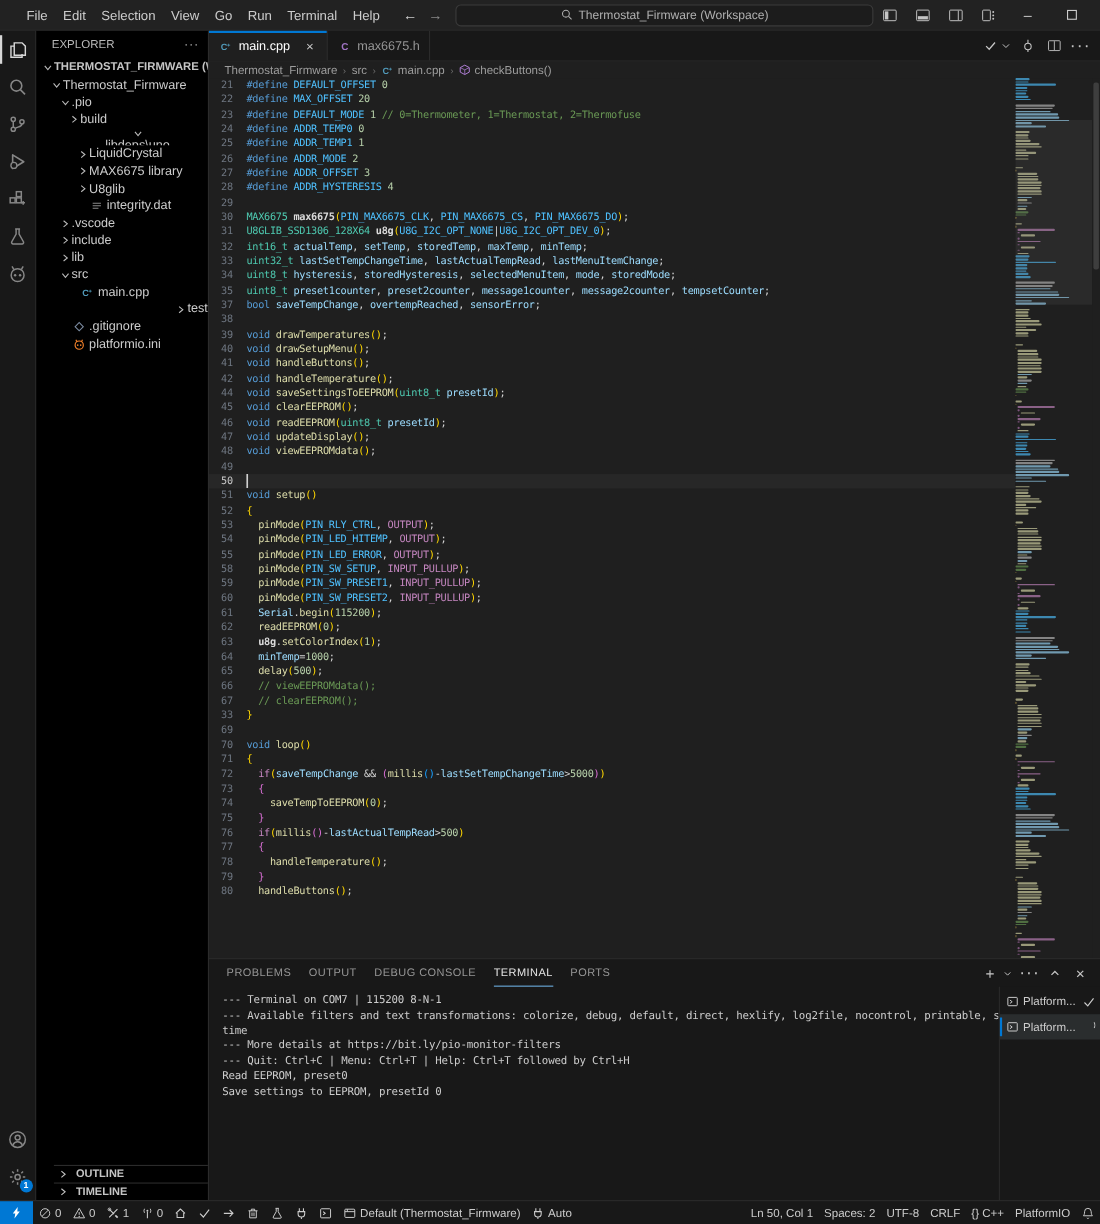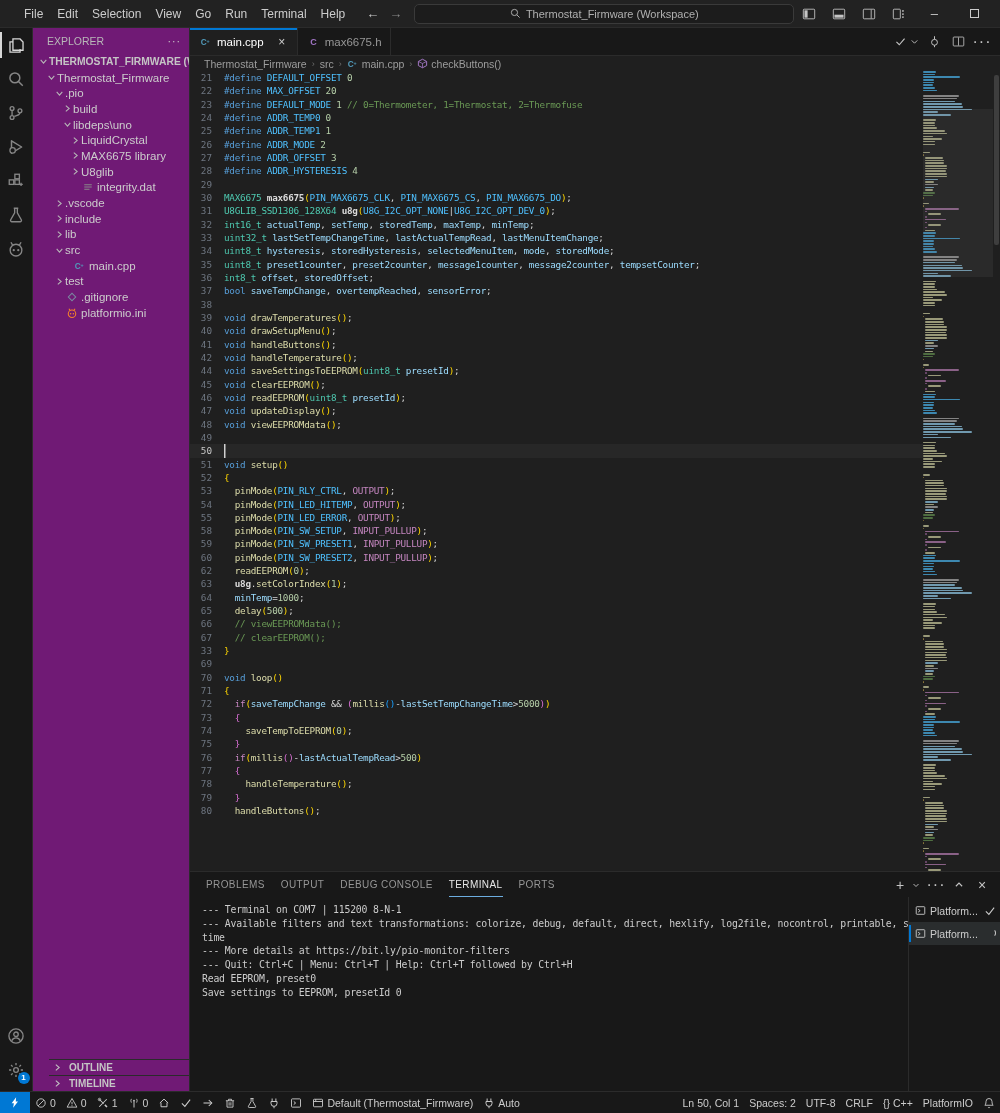--- a/index.html
+++ b/index.html
@@ -23,21 +23,21 @@
   #activitybar{position:absolute;top:28px;left:0;width:33px;bottom:22px;background:#181818;
     border-right:1px solid #2b2b2b;display:flex;flex-direction:column;align-items:center;}
   .act-icon{width:33px;height:34px;display:flex;align-items:center;justify-content:center;color:#868686;position:relative;cursor:pointer;}
   .act-icon.active{color:#d7d7d7;}
   .act-icon.active::before{content:"";position:absolute;left:0;top:4px;bottom:4px;width:2px;background:#d7d7d7;}
   #activity-bottom{margin-top:auto;display:flex;flex-direction:column;align-items:center;padding-bottom:4px;}
   .badge{position:absolute;right:3px;bottom:3px;background:#0078d4;color:#fff;border-radius:50%;
     width:12px;height:12px;font-size:8px;line-height:12px;text-align:center;font-weight:bold;}
 
   
-  #sidebar{position:absolute;top:28px;left:33px;width:157px;bottom:22px;background:#701a75;border-right:1px solid #2b2b2b;}
+  #sidebar{position:absolute;top:28px;left:33px;width:157px;bottom:22px;background:#000000;border-right:1px solid #2b2b2b;}
   #sidebar-header{height:26px;display:flex;align-items:center;padding:0 8px 0 14px;font-size:10.5px;color:#b8b8b8;}
   #sidebar-header .dots{margin-left:auto;letter-spacing:1px;color:#cccccc;cursor:pointer;}
   .tree{font-size:11.5px;}
   .tree-row{height:15.7px;display:flex;align-items:center;white-space:nowrap;overflow:hidden;cursor:pointer;color:#cccccc;}
   .tree-row .chev{width:12px;flex:none;display:flex;align-items:center;justify-content:center;color:#b8b8b8;}
   .tree-row .ficon{width:13px;flex:none;display:flex;align-items:center;justify-content:center;margin-right:3px;}
   .tree-row.bold{font-weight:bold;font-size:10.3px;color:#c5c5c5;}
   #sidebar-bottom{position:absolute;bottom:0;left:16px;right:0;}
   .side-section{height:16px;border-top:1px solid #2b2b2b;display:flex;align-items:center;
     font-size:10px;font-weight:bold;color:#c5c5c5;padding-left:4px;gap:2px;cursor:pointer;}
@@ -272,21 +272,21 @@
           <span>.pio</span>
         </div>
         <div class="tree-row" style="padding-left: 28px;">
           <span class="chev">
             <svg width="9" height="9" viewBox="0 0 16 16">
               <polyline points="5,3 11,8 5,13" fill="none" stroke="currentColor" stroke-width="1.8"></polyline>
             </svg>
           </span>
           <span>build</span>
         </div>
-        <div class="tree-row" style="padding-left: 28px;">
+        <div class="tree-row" style="padding-left: 28px; flex-direction: column;">
           <span class="chev">
             <svg width="9" height="9" viewBox="0 0 16 16">
               <polyline points="3,5 8,11 13,5" fill="none" stroke="currentColor" stroke-width="1.8"></polyline>
             </svg>
           </span>
           <span>libdeps\uno</span>
         </div>
         <div class="tree-row" style="padding-left: 36px;">
           <span class="chev">
             <svg width="9" height="9" viewBox="0 0 16 16">
@@ -357,21 +357,21 @@
         <div class="tree-row" style="padding-left: 28px;">
           <span class="chev"></span>
           <span class="ficon">
             <svg width="12" height="12" viewBox="0 0 16 16">
               <text x="1" y="12" font-size="11" font-weight="bold" fill="#519aba" font-family="Liberation Sans,sans-serif">C</text>
               <text x="8.5" y="9" font-size="7" font-weight="bold" fill="#519aba" font-family="Liberation Sans,sans-serif">+</text>
             </svg>
           </span>
           <span>main.cpp</span>
         </div>
-        <div class="tree-row" style="padding-left: 20px;">
+        <div class="tree-row" style="padding-left: 20px; justify-content: flex-end;">
           <span class="chev">
             <svg width="9" height="9" viewBox="0 0 16 16">
               <polyline points="5,3 11,8 5,13" fill="none" stroke="currentColor" stroke-width="1.8"></polyline>
             </svg>
           </span>
           <span>test</span>
         </div>
         <div class="tree-row" style="padding-left: 20px;">
           <span class="chev"></span>
           <span class="ficon">
@@ -549,24 +549,20 @@
       </div>
       <div class="code-line">
         <span class="ln">34</span>
         <span class="lc"><span class="t">uint8_t </span><span class="v">hysteresis</span><span class="w">, </span><span class="v">storedHysteresis</span><span class="w">, </span><span class="v">selectedMenuItem</span><span class="w">, </span><span class="v">mode</span><span class="w">, </span><span class="v">storedMode</span><span class="w">;</span></span>
       </div>
       <div class="code-line">
         <span class="ln">35</span>
         <span class="lc"><span class="t">uint8_t </span><span class="v">preset1counter</span><span class="w">, </span><span class="v">preset2counter</span><span class="w">, </span><span class="v">message1counter</span><span class="w">, </span><span class="v">message2counter</span><span class="w">, </span><span class="v">tempsetCounter</span><span class="w">;</span></span>
       </div>
       <div class="code-line">
-        <span class="ln">36</span>
-        <span class="lc"><span class="t">int8_t </span><span class="v">offset</span><span class="w">, </span><span class="v">storedOffset</span><span class="w">;</span></span>
-      </div>
-      <div class="code-line">
         <span class="ln">37</span>
         <span class="lc"><span class="d">bool </span><span class="v">saveTempChange</span><span class="w">, </span><span class="v">overtempReached</span><span class="w">, </span><span class="v">sensorError</span><span class="w">;</span></span>
       </div>
       <div class="code-line">
         <span class="ln">38</span>
         <span class="lc"></span>
       </div>
       <div class="code-line">
         <span class="ln">39</span>
         <span class="lc"><span class="d">void </span><span class="f">drawTemperatures</span><span class="b1">()</span><span class="w">;</span></span>
@@ -635,20 +631,24 @@
         <span class="ln">58</span>
         <span class="lc"><span class="w">  </span><span class="f">pinMode</span><span class="b1">(</span><span class="m">PIN_SW_SETUP</span><span class="w">, </span><span class="k">INPUT_PULLUP</span><span class="b1">)</span><span class="w">;</span></span>
       </div>
       <div class="code-line">
         <span class="ln">59</span>
         <span class="lc"><span class="w">  </span><span class="f">pinMode</span><span class="b1">(</span><span class="m">PIN_SW_PRESET1</span><span class="w">, </span><span class="k">INPUT_PULLUP</span><span class="b1">)</span><span class="w">;</span></span>
       </div>
       <div class="code-line">
         <span class="ln">60</span>
         <span class="lc"><span class="w">  </span><span class="f">pinMode</span><span class="b1">(</span><span class="m">PIN_SW_PRESET2</span><span class="w">, </span><span class="k">INPUT_PULLUP</span><span class="b1">)</span><span class="w">;</span></span>
+      </div>
+      <div class="code-line">
+        <span class="ln">61</span>
+        <span class="lc"><span class="w">  </span><span class="v">Serial</span><span class="w">.</span><span class="f">begin</span><span class="b1">(</span><span class="n">115200</span><span class="b1">)</span><span class="w">;</span></span>
       </div>
       <div class="code-line">
         <span class="ln">62</span>
         <span class="lc"><span class="w">  </span><span class="f">readEEPROM</span><span class="b1">(</span><span class="n">0</span><span class="b1">)</span><span class="w">;</span></span>
       </div>
       <div class="code-line">
         <span class="ln">63</span>
         <span class="lc"><span class="w">  </span><span class="g">u8g</span><span class="w">.</span><span class="f">setColorIndex</span><span class="b1">(</span><span class="n">1</span><span class="b1">)</span><span class="w">;</span></span>
       </div>
       <div class="code-line">

